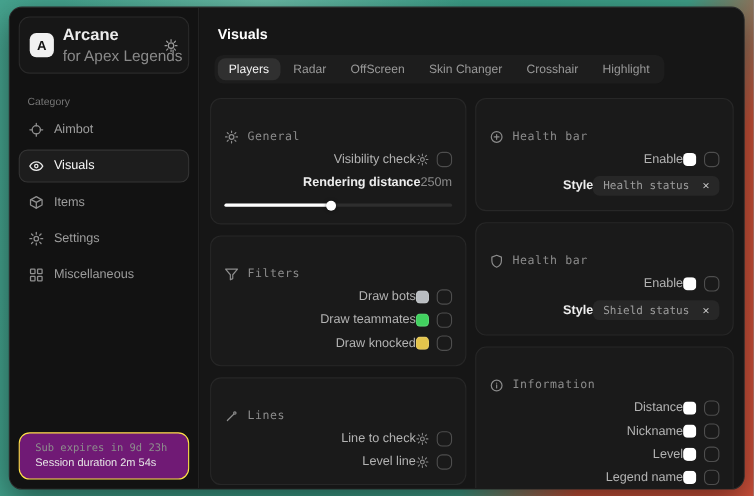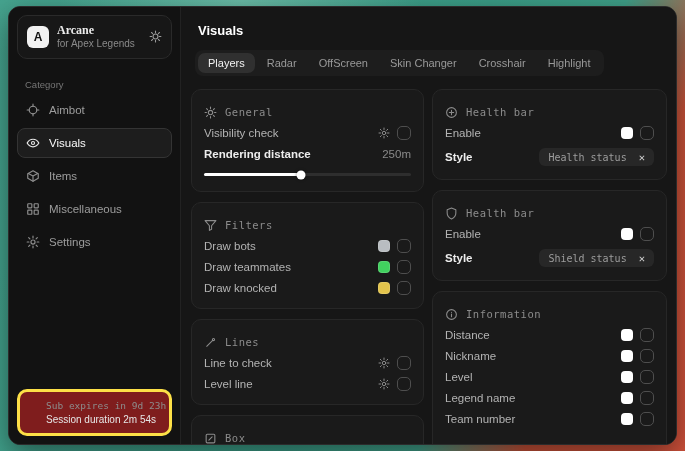--- a/index.html
+++ b/index.html
@@ -19,48 +19,48 @@
   }
   
   .sidebar { width:172px; flex:none; background:#121212; border-right:1px solid #222; display:flex; flex-direction:column; }
   .brand-card {
     margin:8px 8px 4px; border:1px solid #2a2a2a; border-radius:10px; background:#171717;
     padding:7px 9px; display:flex; align-items:center; gap:8px;
   }
   .brand-logo { width:22px; height:22px; border-radius:6px; background:#f1f1f1; color:#121212;
     font-weight:bold; font-size:12px; display:flex; align-items:center; justify-content:center; flex:none; }
   .brand-text { line-height:1.25; min-width:0; }
-  .brand-name { font-size:12px; font-weight:bold; color:#ececec;font-family:Liberation Serif, serif; }
-  .brand-sub { font-size:10px; color:#8a8a8a; white-space:nowrap; }
+  .brand-name { font-size:15px; font-weight:bold; color:#ececec; }
+  .brand-sub { font-size:14px; color:#8a8a8a; white-space:nowrap; }
   .brand-gear { margin-left:auto; color:#9a9a9a; display:flex; }
   .category-label { margin:16px 16px 5px; font-size:9.5px; color:#767676; }
   .nav { padding:0 8px; }
   .nav-item { display:flex; align-items:center; gap:9px; padding:7px 8px; margin-bottom:3px;
     border:1px solid transparent; border-radius:8px; color:#9d9d9d; font-size:11.5px; cursor:pointer; }
   .nav-item.active { background:#1d1d1d; border-color:#343434; color:#fafafa; }
   .nav-item .icon { color:#8f8f8f; }
   .nav-item.active .icon { color:#e8e8e8; }
-  .sidebar-footer { margin:auto 8px 8px; border:3px solid #fde047; border-radius:10px; background:#7f1d1d; padding:8px 26px; }
+  .sidebar-footer { margin:auto 8px 8px; border:1px solid #fde047; border-radius:10px; background:#701a75; padding:8px 14px; }
   .foot-1 { font-family:"DejaVu Sans Mono",monospace; font-size:9.5px; color:#8d8d8d; margin-bottom:3px; white-space:nowrap; }
   .foot-2 { font-size:10px; color:#e6e6e6; white-space:nowrap; }
   
   .main { flex:1; background:#161616; padding:14px 9px 8px 10px; display:flex; flex-direction:column; overflow:hidden; }
   .main-title { font-size:13px; font-weight:bold; color:#fff; margin:2px 0 12px 7px; }
   .tabbar { display:inline-flex; align-self:flex-start; background:#1d1d1d; border-radius:8px; padding:3px; margin-left:4px; gap:2px; }
   .tab { padding:4px 10px; border-radius:7px; font-size:11px; color:#999; white-space:nowrap; cursor:pointer; }
   .tab.active { background:#303030; color:#f2f2f2; }
   .columns { display:flex; gap:8px; margin-top:13px; align-items:flex-start; }
   .col { display:flex; flex-direction:column; gap:10px; }
   .col-left { width:234px; }
   .col-right { width:236px; }
-  .card { background:#1a1a1a; border:1px solid #272727; border-radius:10px; padding:12px 12px 10px; width:100%; }
+  .card { background:#1a1a1a; border:1px solid #272727; border-radius:10px; padding:24px 12px 10px; width:100%; }
   .card-header { display:flex; align-items:center; gap:8px; height:20px;
     font-family:"DejaVu Sans Mono",monospace; font-size:10.5px; letter-spacing:.5px; color:#8c8c8c; }
   .card-header .icon { color:#8c8c8c; }
-  .row { display:flex; align-items:center; min-height:21px; font-size:11.5px; color:#b3b3b3; }
+  .row { display:flex; align-items:center; min-height:21px; font-size:11.5px; color:#b3b3b3;text-align:right; }
   .row-label { flex:1; white-space:nowrap; }
   .row-label.strong { color:#ededed; font-weight:bold; }
   .controls { display:flex; align-items:center; gap:7px; }
   .checkbox { width:14px; height:14px; border:1.5px solid #4e4e4e; border-radius:5px; background:transparent; cursor:pointer; flex:none; }
   .swatch { width:12px; height:12px; border-radius:4px; border:1px solid rgba(255,255,255,.12); cursor:pointer; flex:none; }
   .row-gear { color:#8c8c8c; display:flex; cursor:pointer; }
   .value { color:#8a8a8a; font-size:11.5px; }
   .slider { position:relative; height:3px; background:#2e2e2e; border-radius:2px; margin:9px 0 5px; cursor:pointer; }
   .slider-fill { position:absolute; left:0; top:0; height:100%; background:#fff; border-radius:2px; }
   .slider-thumb { position:absolute; top:50%; transform:translate(-50%,-50%); width:9px; height:9px; background:#fff; border-radius:50%; box-shadow:0 0 3px rgba(0,0,0,.5); }
@@ -116,37 +116,37 @@
         <span class="icon">
           <svg width="14" height="14" viewBox="0 0 24 24" fill="none" stroke="currentColor" stroke-width="2" stroke-linejoin="round">
               <path d="M21 16V8l-9-5-9 5v8l9 5 9-5z"></path>
               <path d="M3.3 7.3L12 12l8.7-4.7M12 22V12"></path>
             </svg>
         </span>
         <span>Items</span>
       </div>
       <div class="nav-item">
         <span class="icon">
+          <svg width="14" height="14" viewBox="0 0 24 24" fill="none" stroke="currentColor" stroke-width="2" stroke-linecap="round">
+              <circle cx="12" cy="12" r="3.5"></circle>
+              <path d="M12 2v3M12 19v3M2 12h3M19 12h3M4.6 4.6l2.1 2.1M17.3 17.3l2.1 2.1M19.4 4.6l-2.1 2.1M6.7 17.3l-2.1 2.1"></path>
+            </svg>
+        </span>
+        <span>Settings</span>
+      </div>
+      <div class="nav-item">
+        <span class="icon">
           <svg width="14" height="14" viewBox="0 0 24 24" fill="none" stroke="currentColor" stroke-width="2">
               <rect x="3" y="3" width="7" height="7" rx="1"></rect>
               <rect x="14" y="3" width="7" height="7" rx="1"></rect>
               <rect x="3" y="14" width="7" height="7" rx="1"></rect>
               <rect x="14" y="14" width="7" height="7" rx="1"></rect>
             </svg>
         </span>
         <span>Miscellaneous</span>
-      </div>
-      <div class="nav-item">
-        <span class="icon">
-          <svg width="14" height="14" viewBox="0 0 24 24" fill="none" stroke="currentColor" stroke-width="2" stroke-linecap="round">
-              <circle cx="12" cy="12" r="3.5"></circle>
-              <path d="M12 2v3M12 19v3M2 12h3M19 12h3M4.6 4.6l2.1 2.1M17.3 17.3l2.1 2.1M19.4 4.6l-2.1 2.1M6.7 17.3l-2.1 2.1"></path>
-            </svg>
-        </span>
-        <span>Settings</span>
       </div>
     </nav>
 
     <div class="sidebar-footer">
       <div class="foot-1">Sub expires in 9d 23h</div>
       <div class="foot-2">Session duration 2m 54s</div>
     </div>
   </aside>
 
   <section class="main">

